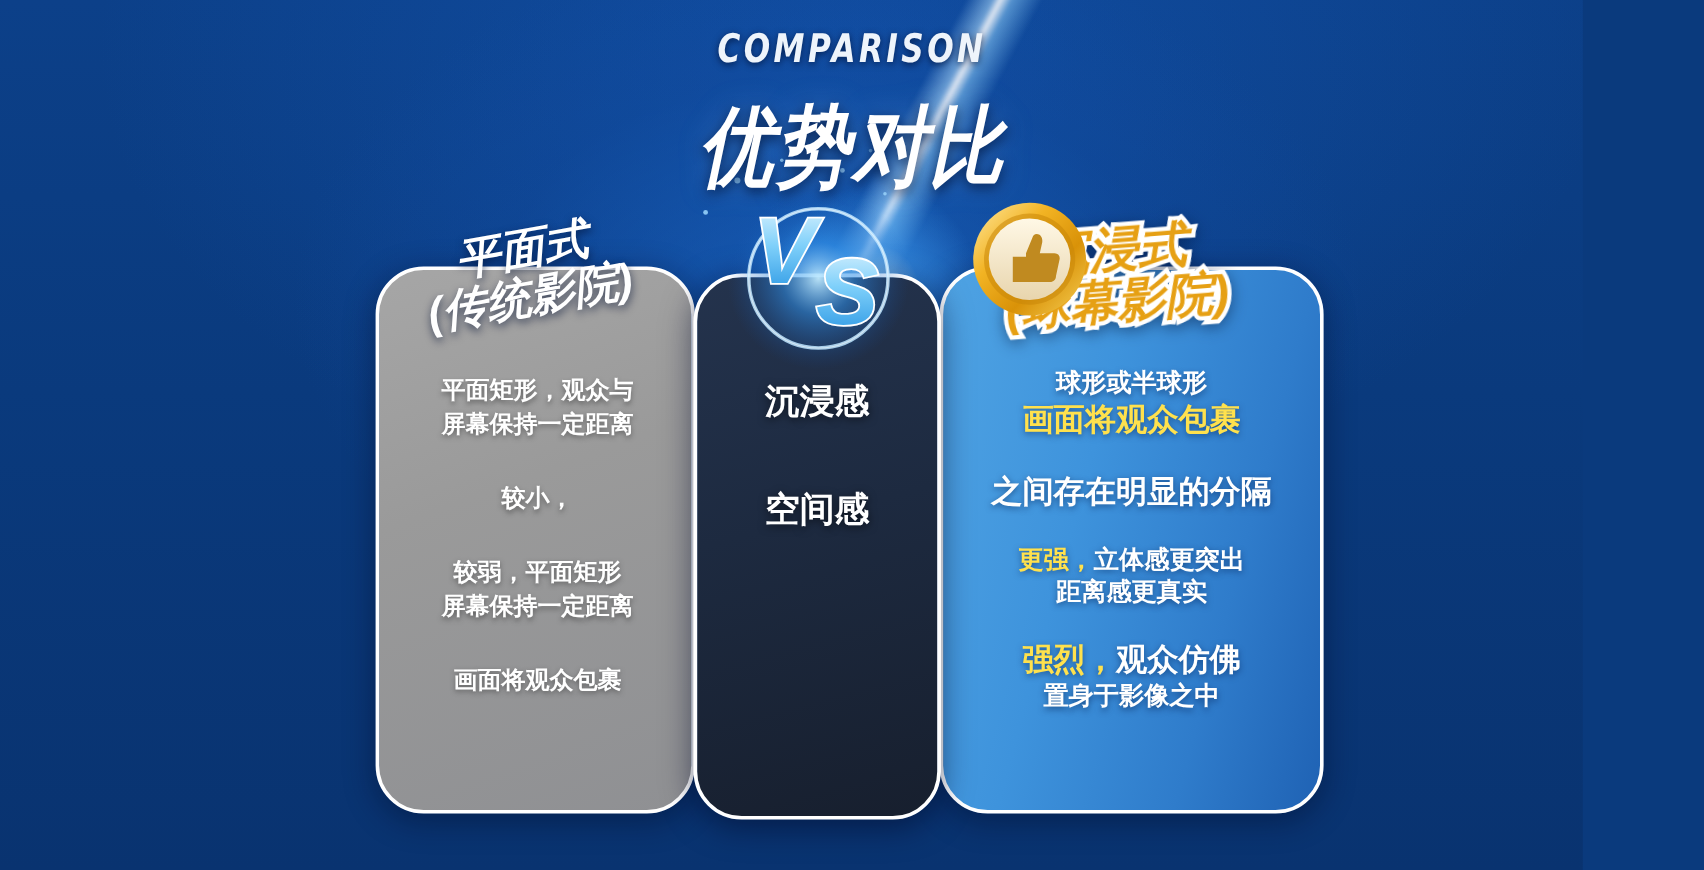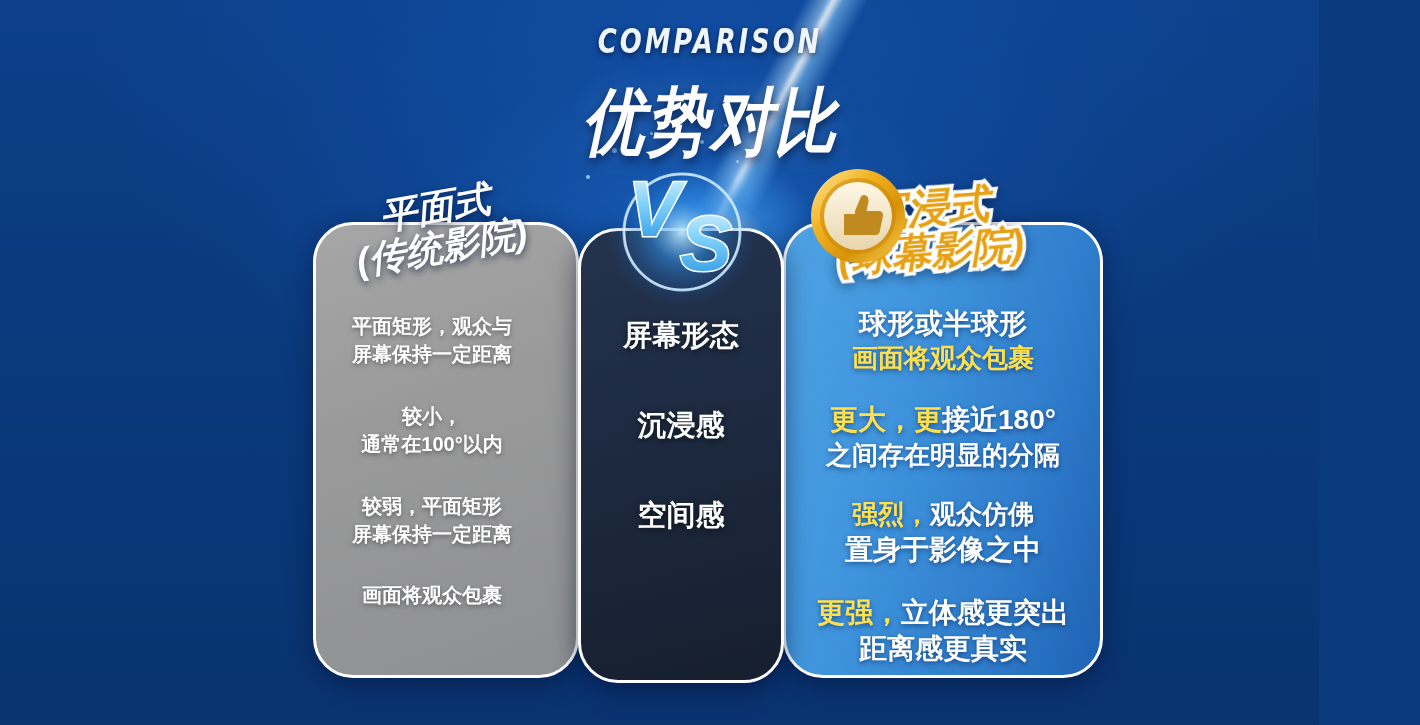--- a/index.html
+++ b/index.html
@@ -99,33 +99,33 @@
   #head-right .l2 { font-size:40px; }
 
   
   #vs-badge { position:absolute; left:602px; top:152px; width:160px; height:160px; z-index:7; }
 
   
   #medal { position:absolute; left:808px; top:166px; width:100px; height:100px; z-index:8; }
 
   
   .col { position:absolute; z-index:5; text-align:center; }
-  #col-left  { left:299px; top:312px; width:266px; }
+  #col-left  { left:315px; top:312px; width:266px; }
   #col-mid   { left:578px; top:318px; width:206px; }
   #col-right { left:783px; top:306px; width:320px; }
 
   .blk { margin-bottom:26px; }
   #col-left  .blk { color:#ffffff; font-size:20px; font-weight:700; line-height:1.42;
                     text-shadow:0 2px 4px rgba(60,60,60,.6); margin-bottom:33px; }
   #col-mid   .blk { color:#ffffff; font-size:29px; font-weight:900; line-height:1.2;
                     text-shadow:0 2px 7px rgba(0,0,0,.6); margin-bottom:55px; }
   #col-right .blk { color:#ffffff; line-height:1.3; margin-bottom:26px;
                     text-shadow:0 2px 5px rgba(0,30,80,.55); }
 
-  #col-right .r1 { font-size:28px; font-weight:900; }
+  #col-right .r1 { font-size:21px; font-weight:900; }
   #col-right .r2 { font-size:26px; font-weight:800; }
   .hi { color:#ffe14d; }
   .big { font-size:26px; font-weight:900; }
 
   .nowrapline { white-space:nowrap; }
 </style>
 </head>
 <body>
 
 <div id="stage">
@@ -204,65 +204,60 @@
     <path d="M51 69 h16 c3 0 5-2 5-5 l3-14 c.5-3-1.5-5-4.5-5 h-12 l2-9 c.6-4-1.5-7-4.5-7 -2 0-3 1-3.6 3 l-5.4 13 v24 z" fill="#c08a20"></path>
   </svg>
 
   <div class="col" id="col-left">
     <div class="blk">
       <div class="nowrapline">平面矩形，观众与</div>
       <div class="nowrapline">屏幕保持一定距离</div>
     </div>
     <div class="blk">
       <div class="nowrapline">较小，</div>
-      <div class="nowrapline">通常在100°以内</div>
     </div>
     <div class="blk">
       <div class="nowrapline">较弱，平面矩形</div>
       <div class="nowrapline">屏幕保持一定距离</div>
     </div>
     <div class="blk">
       <div class="nowrapline">画面将观众包裹</div>
     </div>
   </div>
 
   <div class="col" id="col-mid">
-    <div class="blk">屏幕形态</div>
     <div class="blk">沉浸感</div>
     <div class="blk">空间感</div>
   </div>
 
   <div class="col" id="col-right">
     <div class="blk">
       <div class="r1 nowrapline">
         <span>球形或半球形</span>
       </div>
       <div class="r2 nowrapline">
         <span class="hi">画面将观众包裹</span>
       </div>
     </div>
     <div class="blk">
-      <div class="r1 big nowrapline">
-        <span class="hi">更大，更</span><span>接近180°</span>
-      </div>
       <div class="r2 nowrapline">
         <span>之间存在明显的分隔</span>
       </div>
     </div>
     <div class="blk">
+      <div class="r1 big nowrapline">
+        <span class="hi">更强，</span><span>立体感更突出</span>
+      </div>
+      <div class="r1 nowrapline">
+        <span>距离感更真实</span>
+      </div>
+    </div>
+    <div class="blk">
       <div class="r2 nowrapline">
         <span class="hi">强烈，</span><span>观众仿佛</span>
       </div>
       <div class="r1 nowrapline">
         <span>置身于影像之中</span>
       </div>
     </div>
-    <div class="blk">
-      <div class="r1 big nowrapline">
-        <span class="hi">更强，</span><span>立体感更突出</span>
-      </div>
-      <div class="r1 nowrapline">
-        <span>距离感更真实</span>
-      </div>
-    </div>
   </div>
 
 </div>
 
 </body></html>

